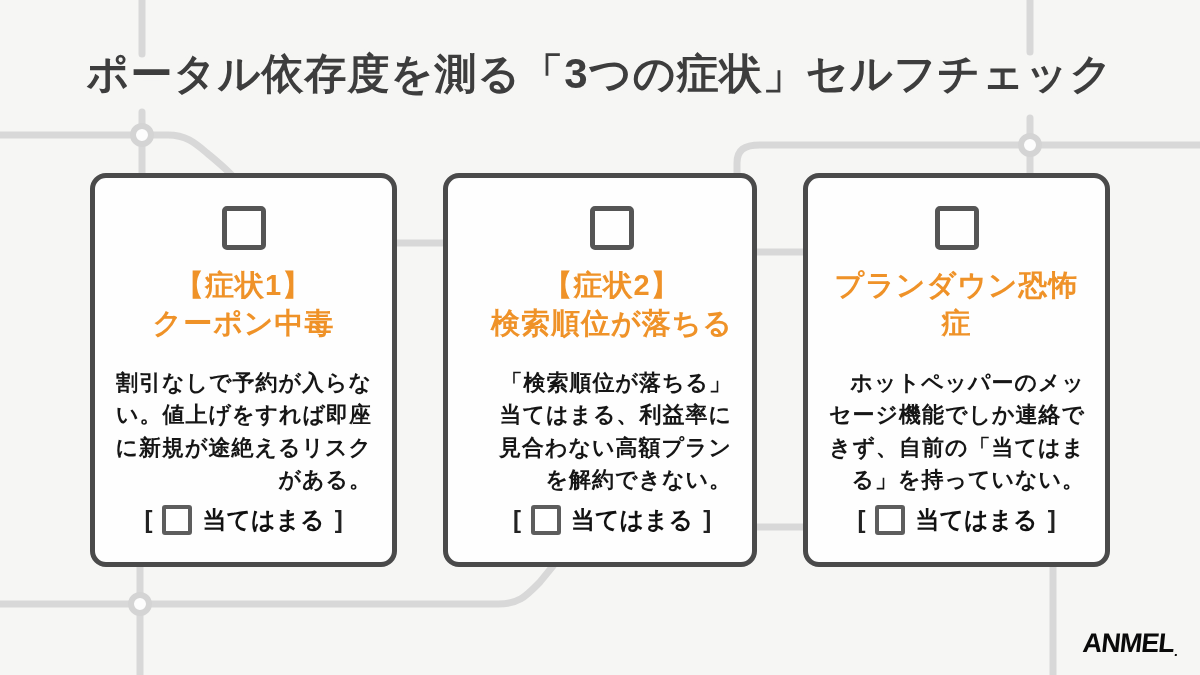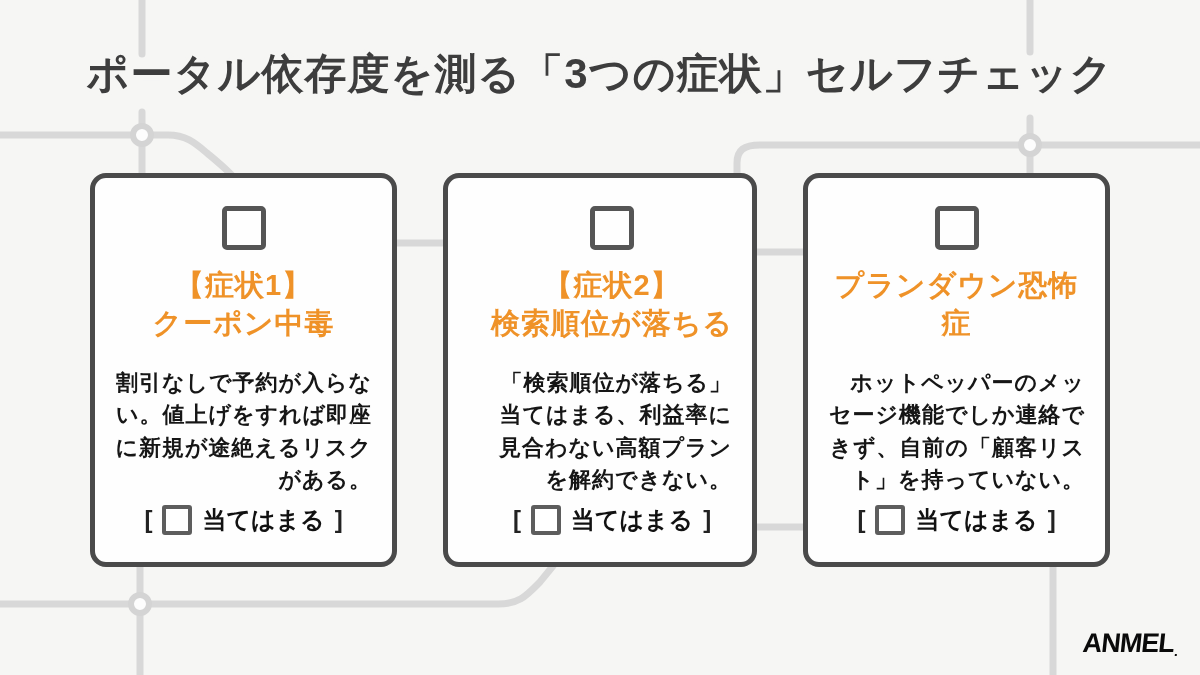--- a/index.html
+++ b/index.html
@@ -131,21 +131,21 @@
       <span>当てはまる</span>
       <span class="bracket">]</span>
     </div>
   </div>
 
   <div class="card card3">
     <div class="top-checkbox"></div>
     <div class="card-heading">
       <div>プランダウン恐怖症</div>
     </div>
-    <div class="card-body">ホットペッパーのメッセージ機能でしか連絡できず、自前の「顧客リスト」を持っていない。</div>
+    <div class="card-body">ホットペッパーのメッセージ機能でしか連絡できず、自前の「当てはまる」を持っていない。</div>
     <div class="check-row">
       <span class="bracket">[</span>
       <span class="inline-checkbox"></span>
       <span>当てはまる</span>
       <span class="bracket">]</span>
     </div>
   </div>
 
   <div class="logo">
     <span>ANMEL</span>

